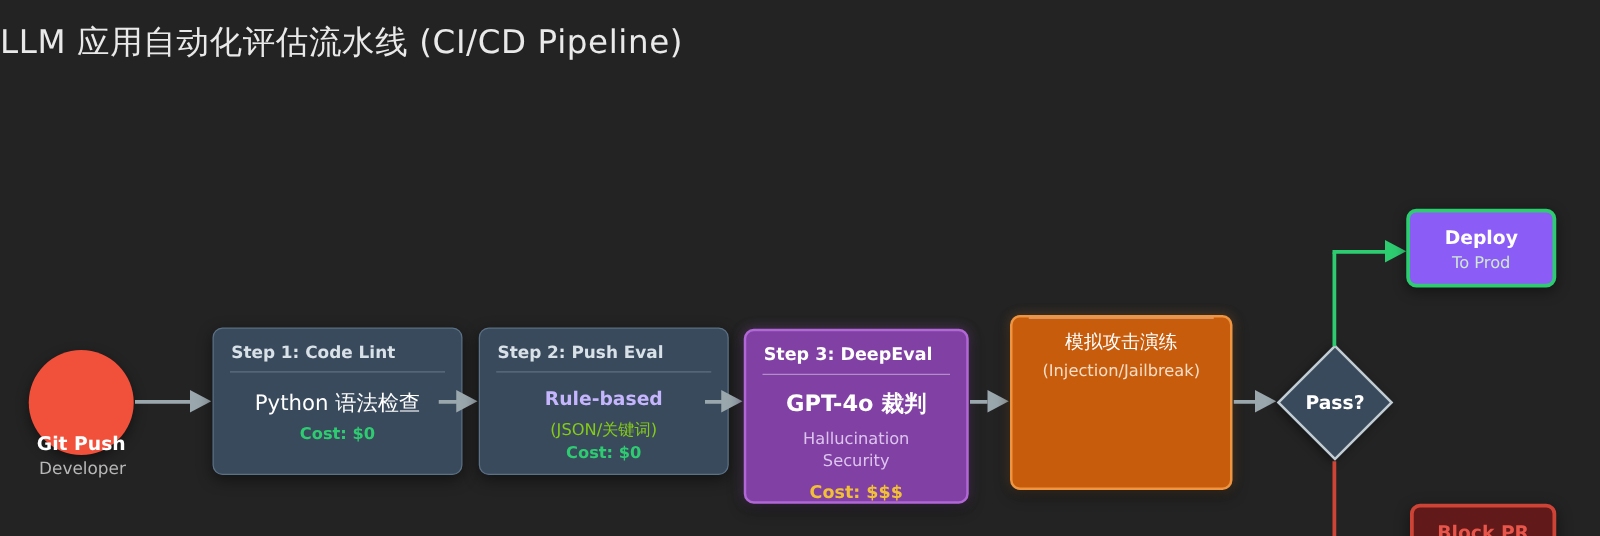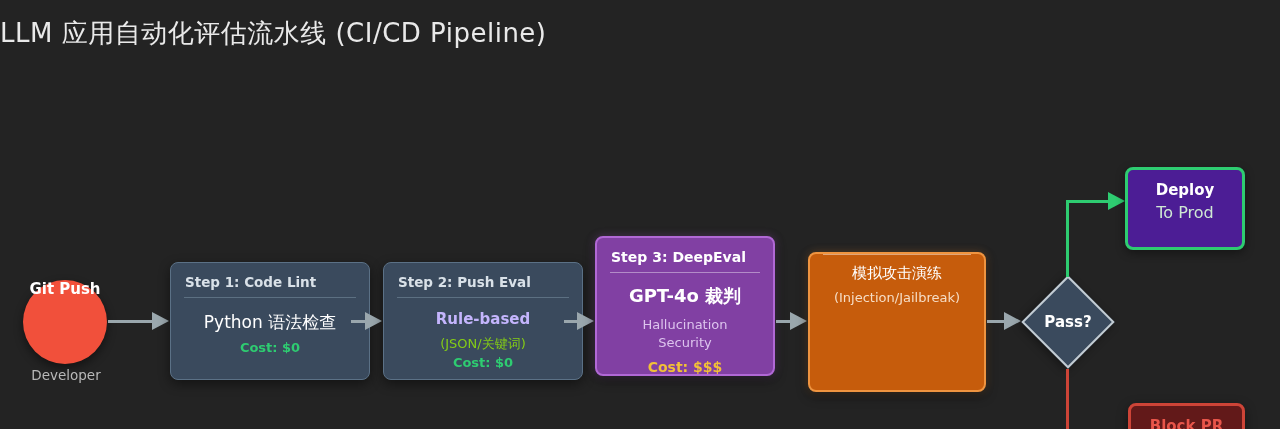--- a/index.html
+++ b/index.html
@@ -10,21 +10,21 @@
   }
   .abs{position:absolute;}
   
   .title{
     left:0;top:16px;width:1280px;text-align:left;
     color:#e9e9e9;font-size:26px;font-weight:500;letter-spacing:.5px;
   }
   
   .start-circle{
     left:23px;top:280px;width:84px;height:84px;border-radius:50%;
-    background:#f1503b;display:flex;align-items:flex-start;justify-content:center;
+    background:#f1503b;display:flex;align-items:flex-end;justify-content:center;
     color:#fff;font-weight:bold;font-size:15px;
     box-shadow:0 4px 10px rgba(0,0,0,.45);
   }
   .start-sub{
     left:0;top:367px;width:132px;text-align:center;
     color:#b8b8b8;font-size:13.5px;
   }
   
   .h-line{height:3px;background:#9aa7ad;top:320px;}
   .arrow-head{
@@ -46,21 +46,21 @@
   }
   .blue .hdr{color:#d9e1e8;}
   .blue .rule{background:#5c7082;}
   .step1{left:170px;top:262px;}
   .step2{left:383px;top:262px;}
   .main-lg{color:#fff;font-size:17px;margin-top:13px;}
   .main-md{color:#c4b5fd;font-size:15px;font-weight:bold;margin-top:12px;}
   .detail{color:#84cc16;font-size:13px;margin-top:7px;}
   .cost-green{color:#2ecc71;font-size:13px;font-weight:bold;margin-top:6px;}
   .purple{
-    left:595px;top:236px;width:180px;height:140px;background:#8140a3;
+    left:595px;top:263px;width:180px;height:140px;background:#8140a3;
     border:2px solid #b168d6;
     box-shadow:0 4px 12px rgba(0,0,0,.45),0 0 9px rgba(177,104,214,.35);
   }
   .purple .hdr{color:#fff;font-size:14px;}
   .purple .rule{background:rgba(255,255,255,.4);}
   .purple .main{color:#fff;font-size:18px;font-weight:bold;margin-top:11px;}
   .purple .detail{color:#ddc4ee;font-size:13px;margin-top:8px;line-height:1.4;}
   .cost-gold{color:#f2c037;font-size:14px;font-weight:bold;margin-top:7px;}
   .orange{
     left:808px;top:252px;width:178px;height:140px;background:#c65c0c;
@@ -85,25 +85,25 @@
   }
   
   .green-v{left:1066px;top:202px;width:3px;height:75px;background:#2ecc71;}
   .green-h{left:1066px;top:200px;width:44px;height:3px;background:#2ecc71;}
   .green-head{
     left:1108px;top:192px;width:0;height:0;
     border-top:9px solid transparent;border-bottom:9px solid transparent;
     border-left:17px solid #2ecc71;
   }
   .deploy{
-    left:1125px;top:167px;width:120px;height:83px;background:#4c1d95;
+    left:1125px;top:167px;width:120px;height:63px;background:#8b5cf6;
     border:3px solid #2ecc71;box-shadow:0 3px 10px rgba(0,0,0,.4);
   }
   .deploy .main{color:#fff;font-size:15px;font-weight:bold;margin-top:11px;}
-  .deploy .sub{color:#cfe8d4;font-size:16px;margin-top:4px;}
+  .deploy .sub{color:#cfe8d4;font-size:13px;margin-top:4px;}
   
   .red-v{left:1066px;top:369px;width:3px;height:60px;background:#cd4437;}
   .block{
     left:1128px;top:403px;width:117px;height:58px;background:#621919;
     border:3px solid #cd4437;
   }
   .block .main{color:#e8554a;font-size:15px;font-weight:bold;margin-top:11px;}
 </style>
 </head>
 <body>

